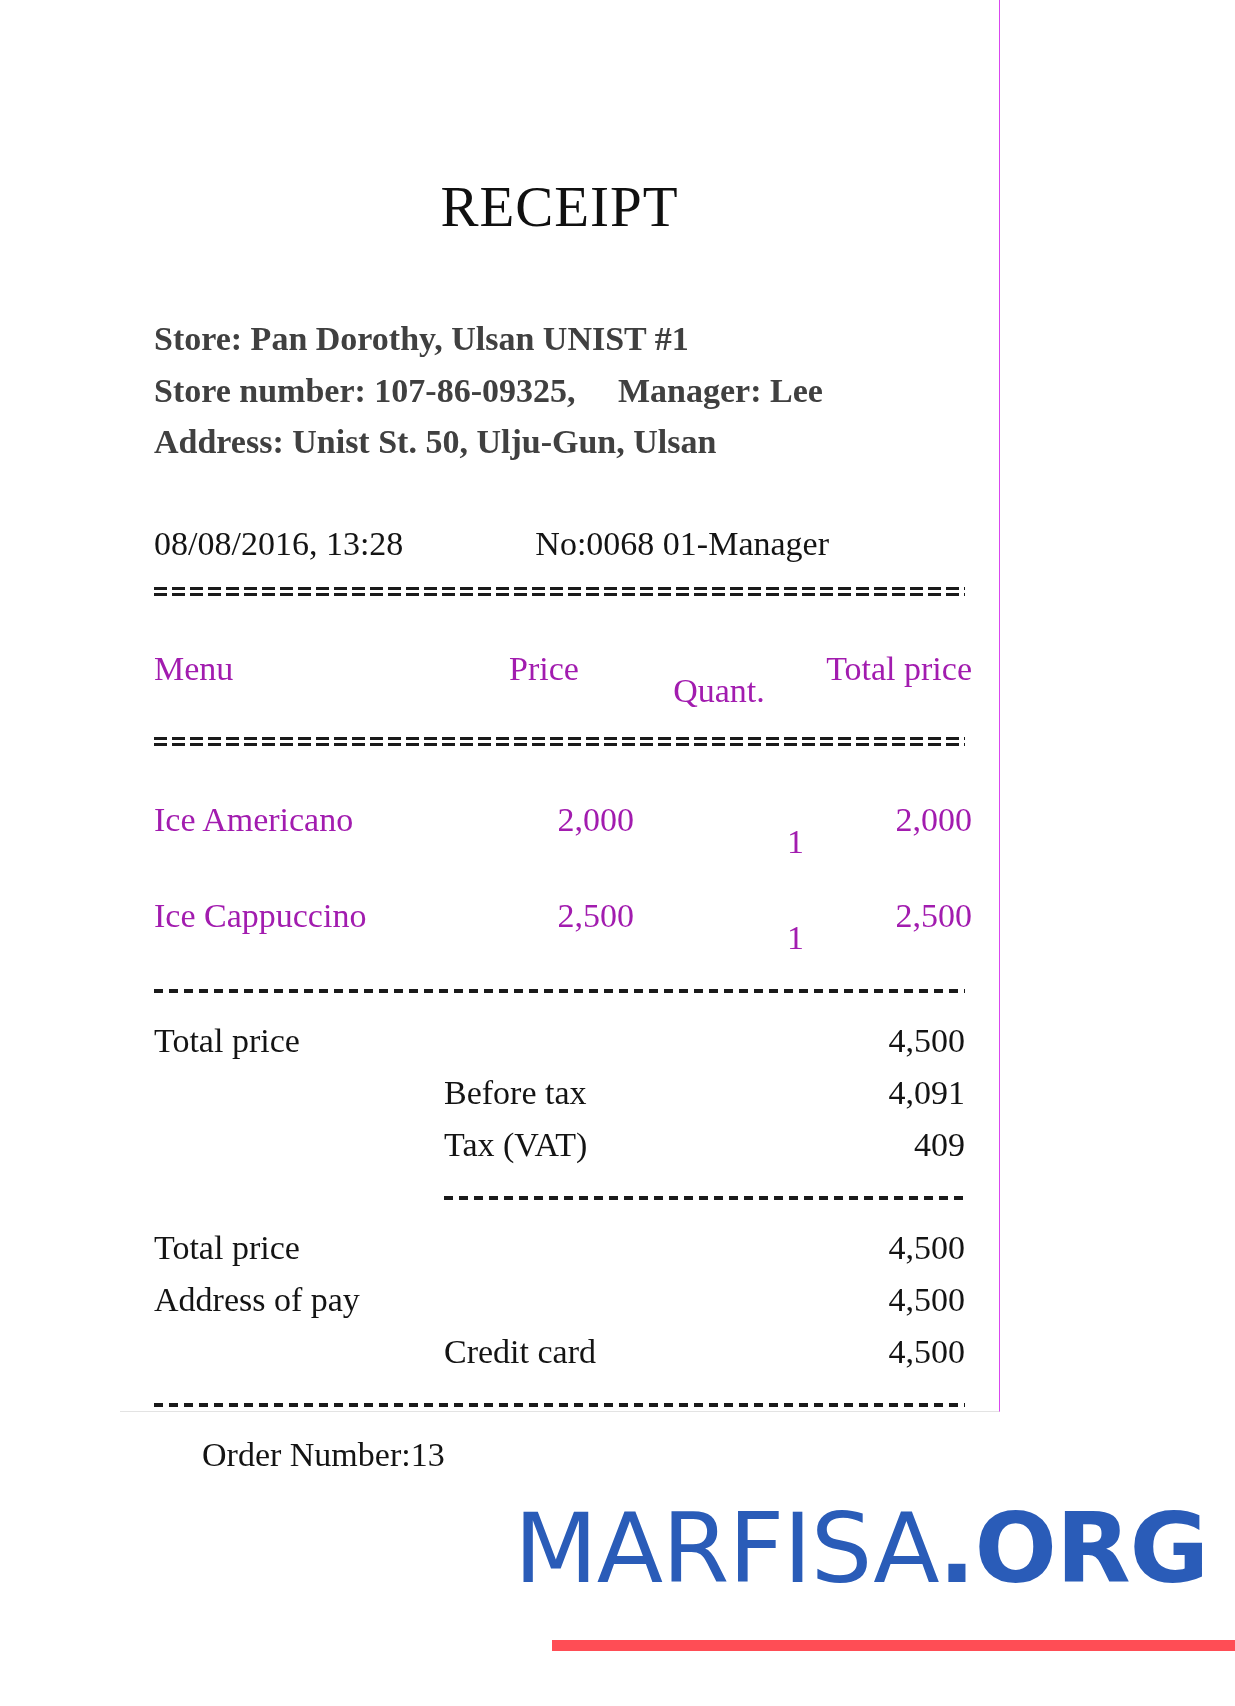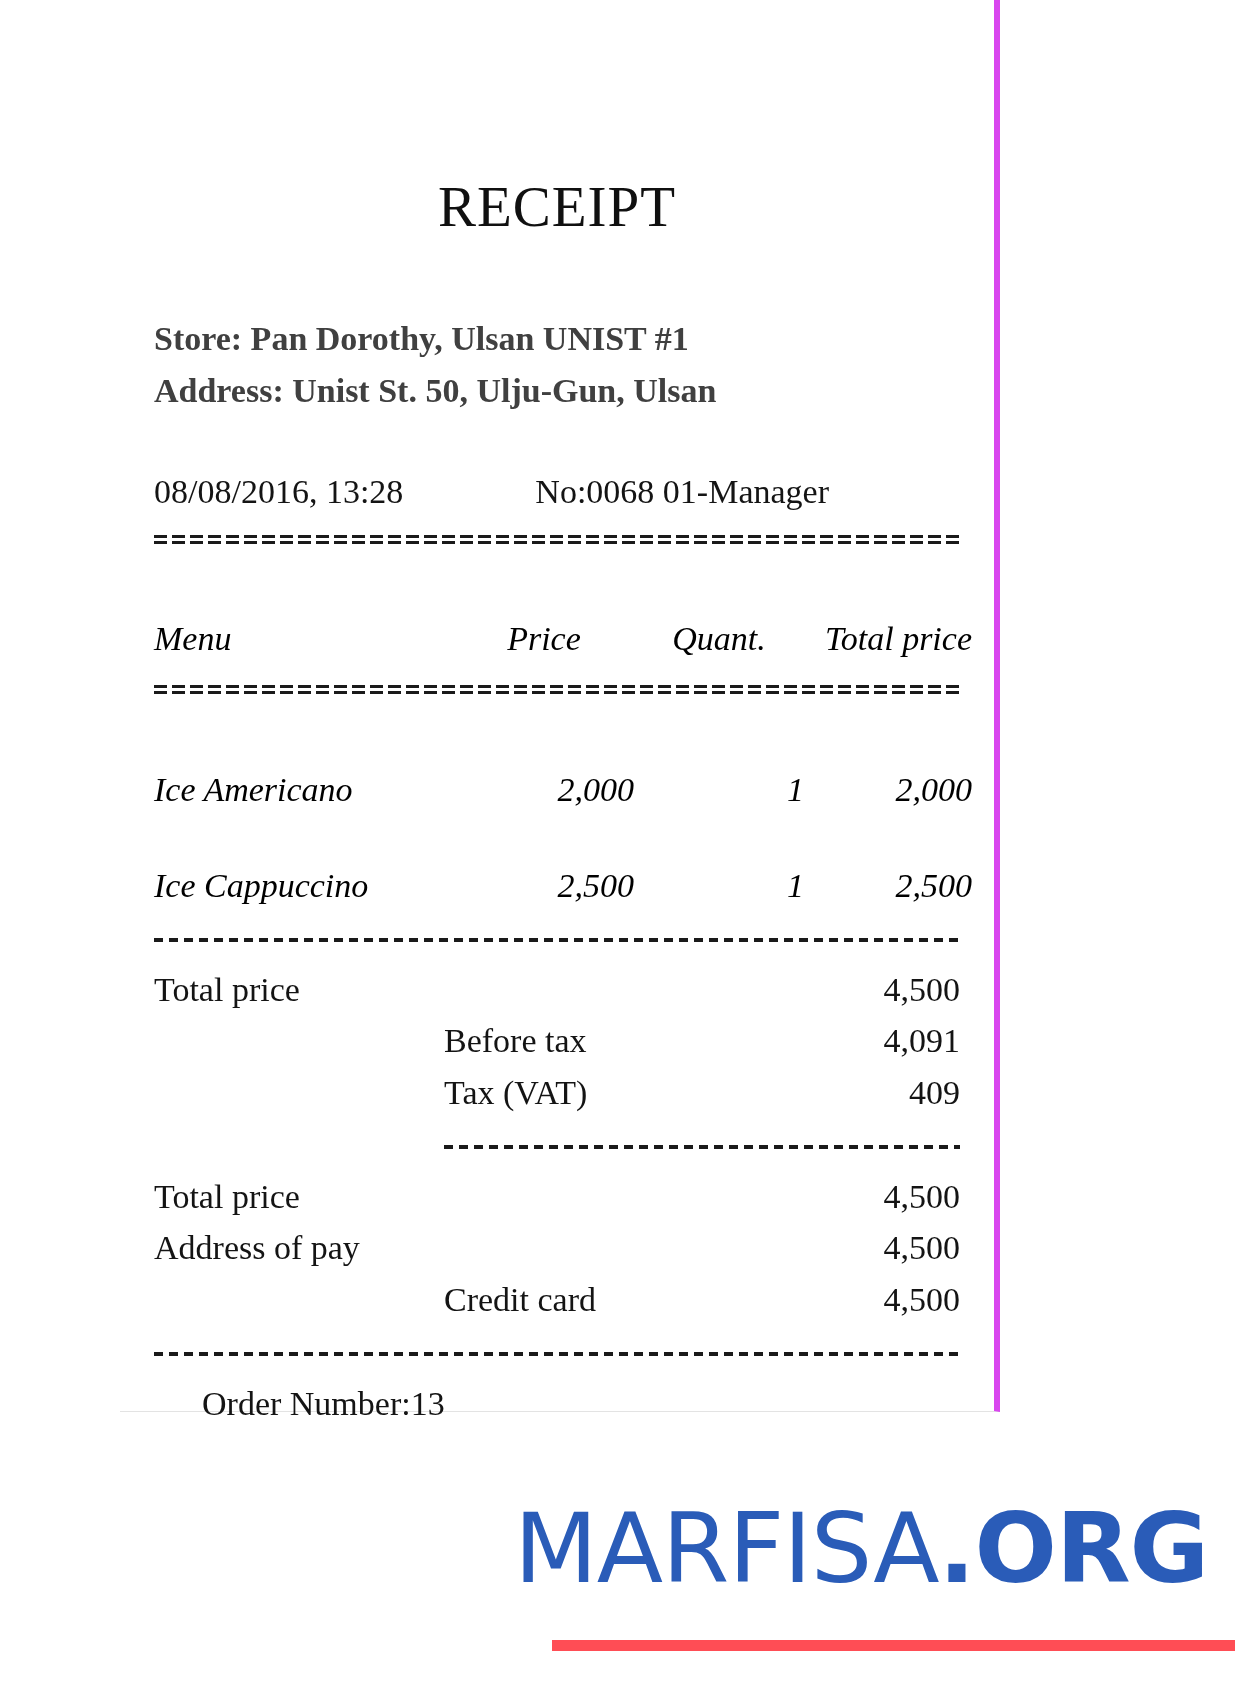--- a/index.html
+++ b/index.html
@@ -16,21 +16,21 @@
   }
 
   
   #receipt-paper {
     position: absolute;
     left: 120px;
     top: 0px;
     width: 880px;
     height: 1412px;
     background: #ffffff;
-    border-right: 6px solid #d946ef;
+    border-right: 1px solid #d946ef;
     border-bottom: 1px solid #e3e3e3;
     box-sizing: border-box;
     padding: 0 34px;
   }
 
   #receipt-title {
     text-align: center;
     font-size: 57px;
     letter-spacing: 1px;
     color: #101010;
@@ -91,24 +91,23 @@
       repeating-linear-gradient(to right, #1a1a1a 0px, #1a1a1a 9px, rgba(0,0,0,0) 9px, rgba(0,0,0,0) 15px);
   }
   .sep-dash.indent {
     margin-left: 290px;
   }
 
   
   .table-row {
     display: flex;
     font-size: 34px;
-    color: #000000;
+    color: #a21caf;
     line-height: 1.45;
-    align-items: flex-end;
-    font-style: italic;
+    align-items: center;
   }
   .col-menu   { width: 300px; flex: 0 0 300px; }
   .col-price  { width: 180px; flex: 0 0 180px; text-align: right; }
   .col-quant  { width: 170px; flex: 0 0 170px; text-align: right; margin-top: 44px; }
   .col-total  { width: 168px; flex: 0 0 168px; text-align: right; }
 
   .table-head { margin-top: 26px; }
   .table-head .col-price  { text-align: center; }
   .table-head .col-quant  { text-align: center; }
   .table-head .col-total  { text-align: right; }
@@ -171,20 +170,21 @@
 </style>
 </head>
 <body>
 
 <div id="receipt-paper">
 
   <div id="receipt-title">RECEIPT</div>
 
   <div class="store-block">
     <div class="store-line">Store: Pan Dorothy, Ulsan UNIST #1</div>
+    <div class="store-line">Store number: 107-86-09325,     Manager: Lee</div>
     <div class="store-line">Address: Unist St. 50, Ulju-Gun, Ulsan</div>
   </div>
 
   <div class="meta-row">
     <span class="meta-date">08/08/2016, 13:28</span>
     <span class="meta-no">No:0068 01-Manager</span>
   </div>
 
   <div class="sep-double"></div>
 

